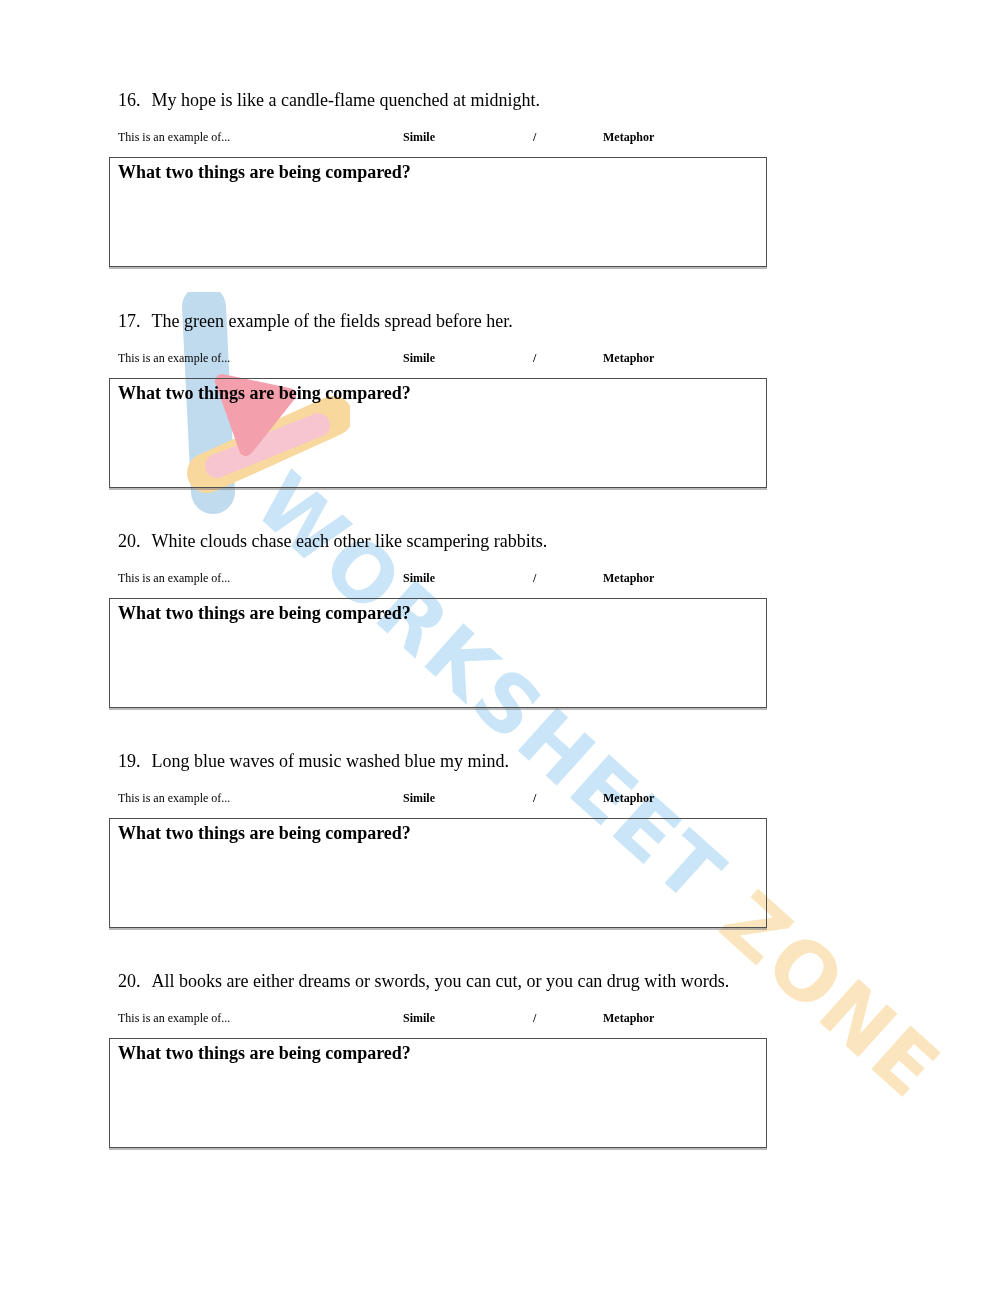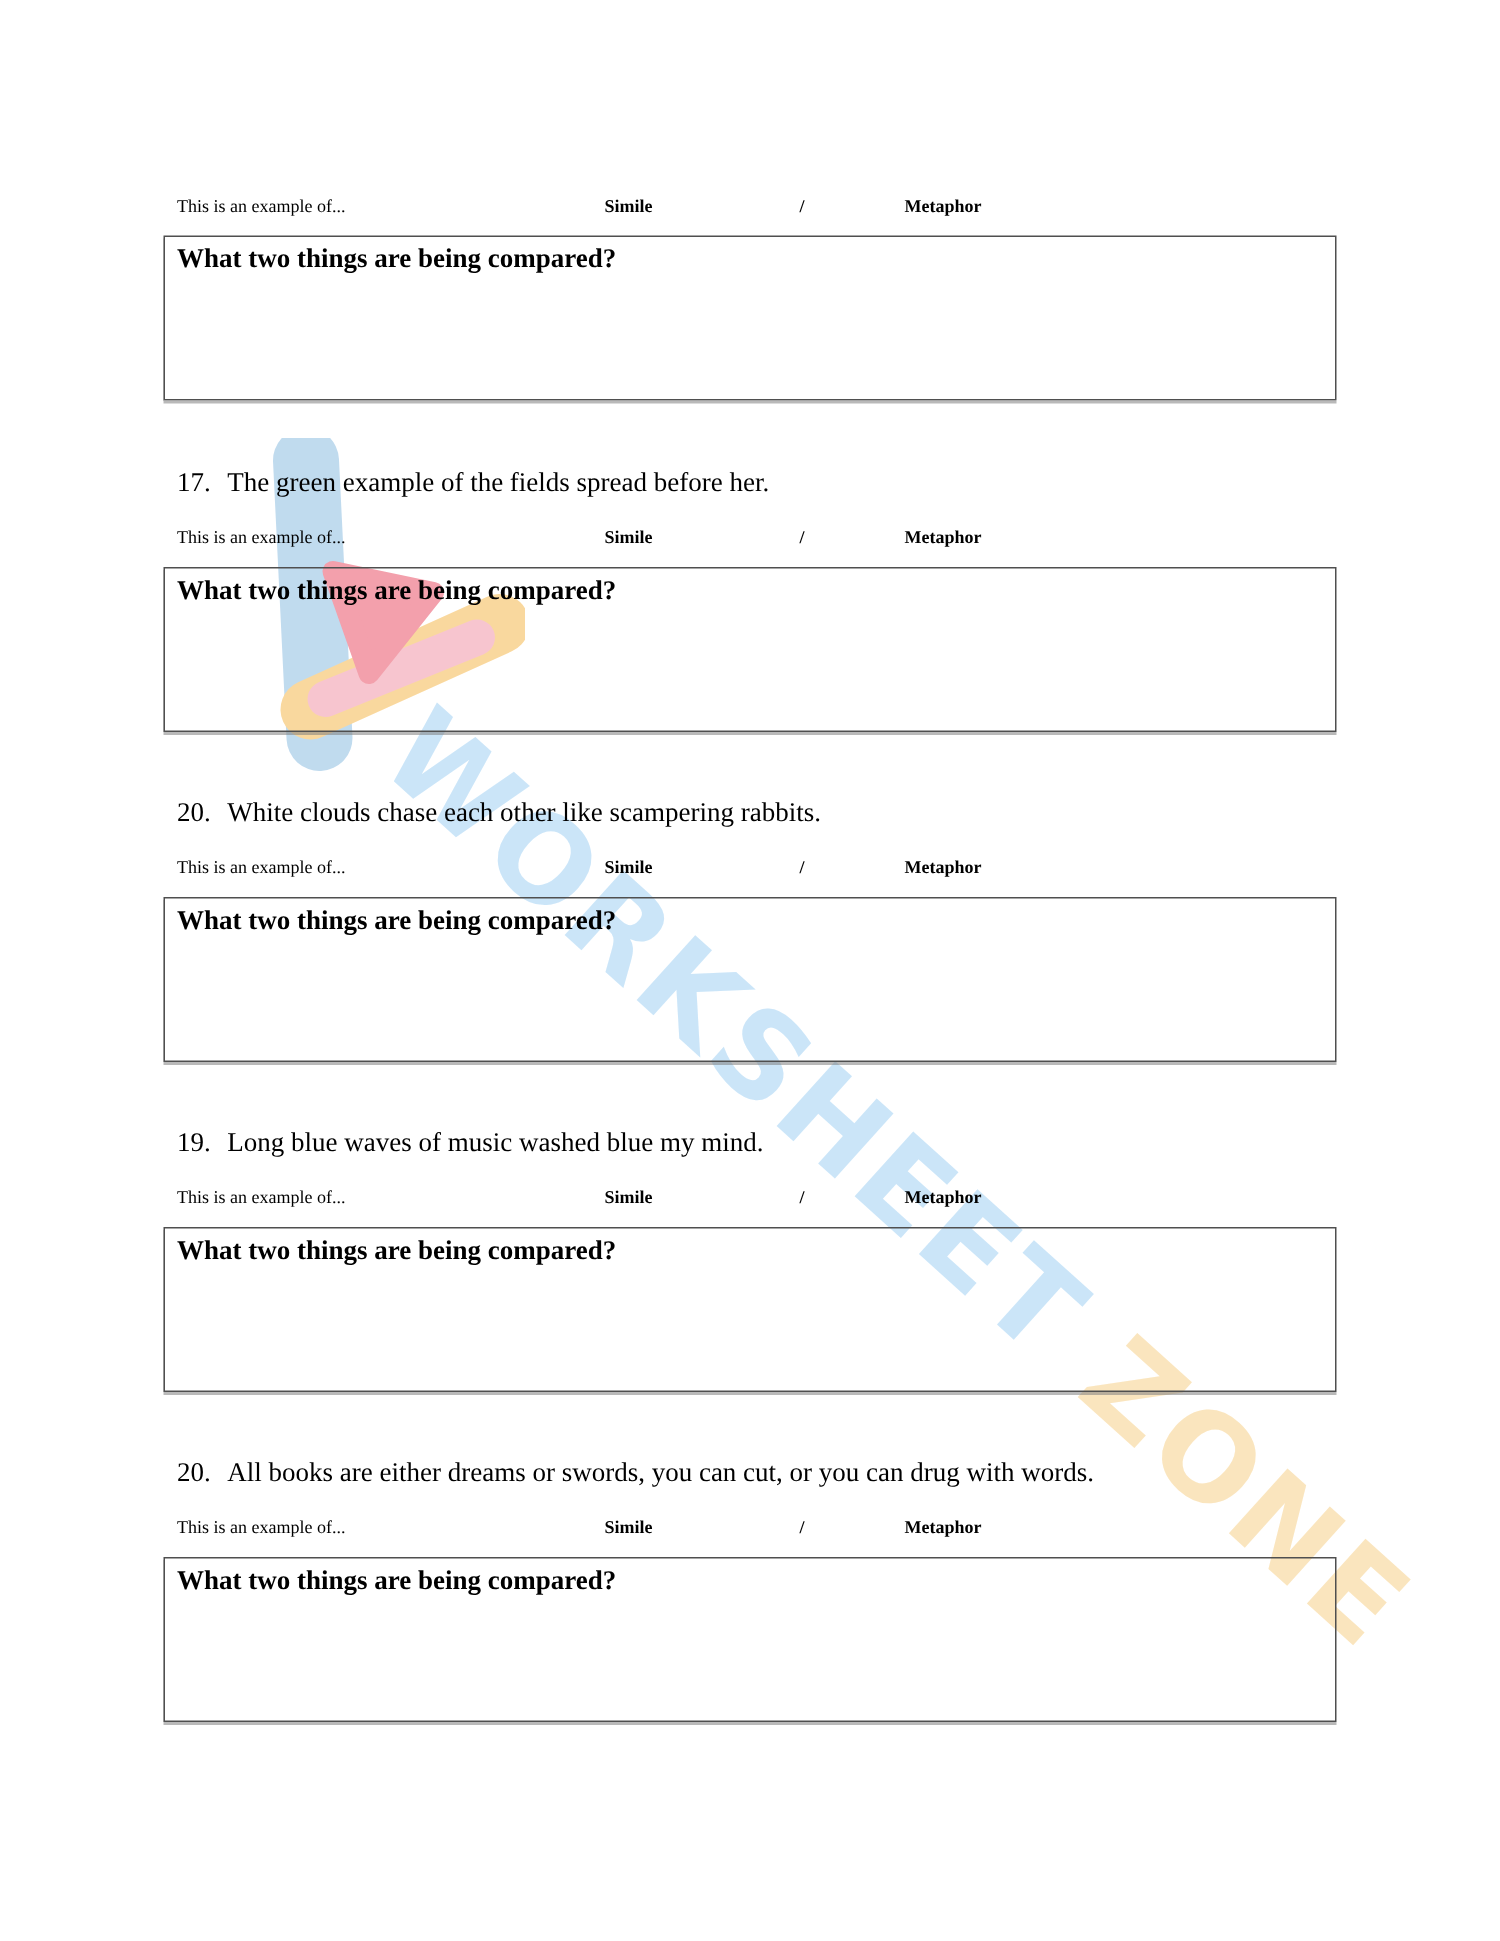--- a/index.html
+++ b/index.html
@@ -65,21 +65,21 @@
   .ex-label  { position: absolute; left: 0; }
   .choice    { position: absolute; font-weight: bold; }
   .simile    { left: 285px; font-family: Liberation Serif, serif; }
   .slash     { position: absolute; left: 415px; font-weight: bold; }
   .metaphor  { left: 485px; }
 
   .answer-box {
     position: absolute;
     left: -9px;
     top: 67px;
-    width: 782px;
+    width: 658px;
     height: 110px;
     box-sizing: border-box;
     border: 1.5px solid #4f4f4f;
     box-shadow: 0 2px 0 rgba(128,128,128,0.55);
     background: transparent;
   }
   .box-prompt {
     display: block;
     padding: 4px 0 0 8px;
     font-weight: bold;
@@ -96,20 +96,23 @@
     <svg class="wm-logo" viewBox="0 0 210 230" aria-hidden="true">
       <line x1="64" y1="15" x2="73" y2="200" stroke="#b6d5ec" stroke-width="44" stroke-linecap="round"></line>
       <line x1="67" y1="181" x2="193" y2="124" stroke="#f9d28e" stroke-width="40" stroke-linecap="round"></line>
       <line x1="77" y1="174" x2="178" y2="133" stroke="#f6bcc7" stroke-width="24" stroke-linecap="round"></line>
       <path d="M 82 89 L 149 103 L 106 157 Z" fill="#f1909e" stroke="#f1909e" stroke-width="14" stroke-linejoin="round"></path>
     </svg>
     <div class="wm-text"><span class="wm-primary">WORKSHEET</span><span> </span><span class="wm-secondary">ZONE</span></div>
   </div>
 
   <section class="qblock" style="top:90px">
+    <p class="qline">
+      <span class="qnum">16.</span><span class="qtext">My hope is like a candle-flame quenched at midnight.</span>
+    </p>
     <div class="example-line">
       <span class="ex-label">This is an example of...</span>
       <span class="choice simile">Simile</span>
       <span class="slash">/</span>
       <span class="choice metaphor">Metaphor</span>
     </div>
     <div class="answer-box">
       <span class="box-prompt">What two things are being compared?</span>
     </div>
   </section>

